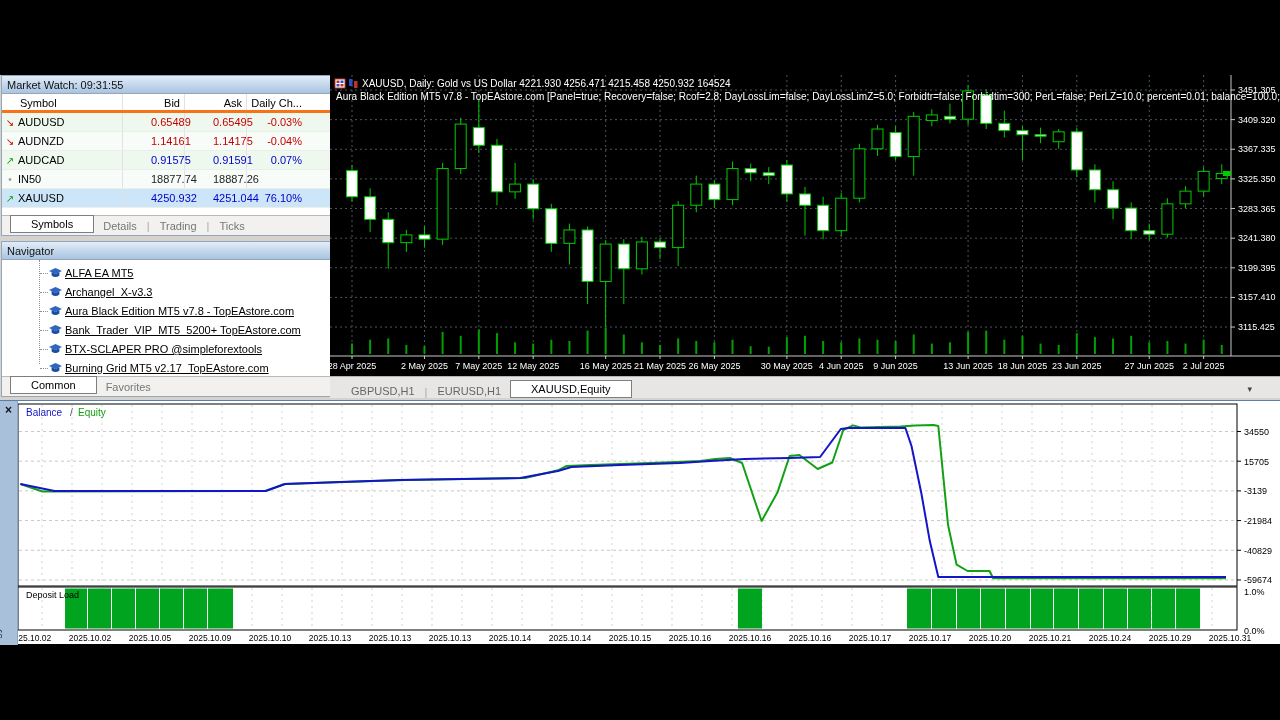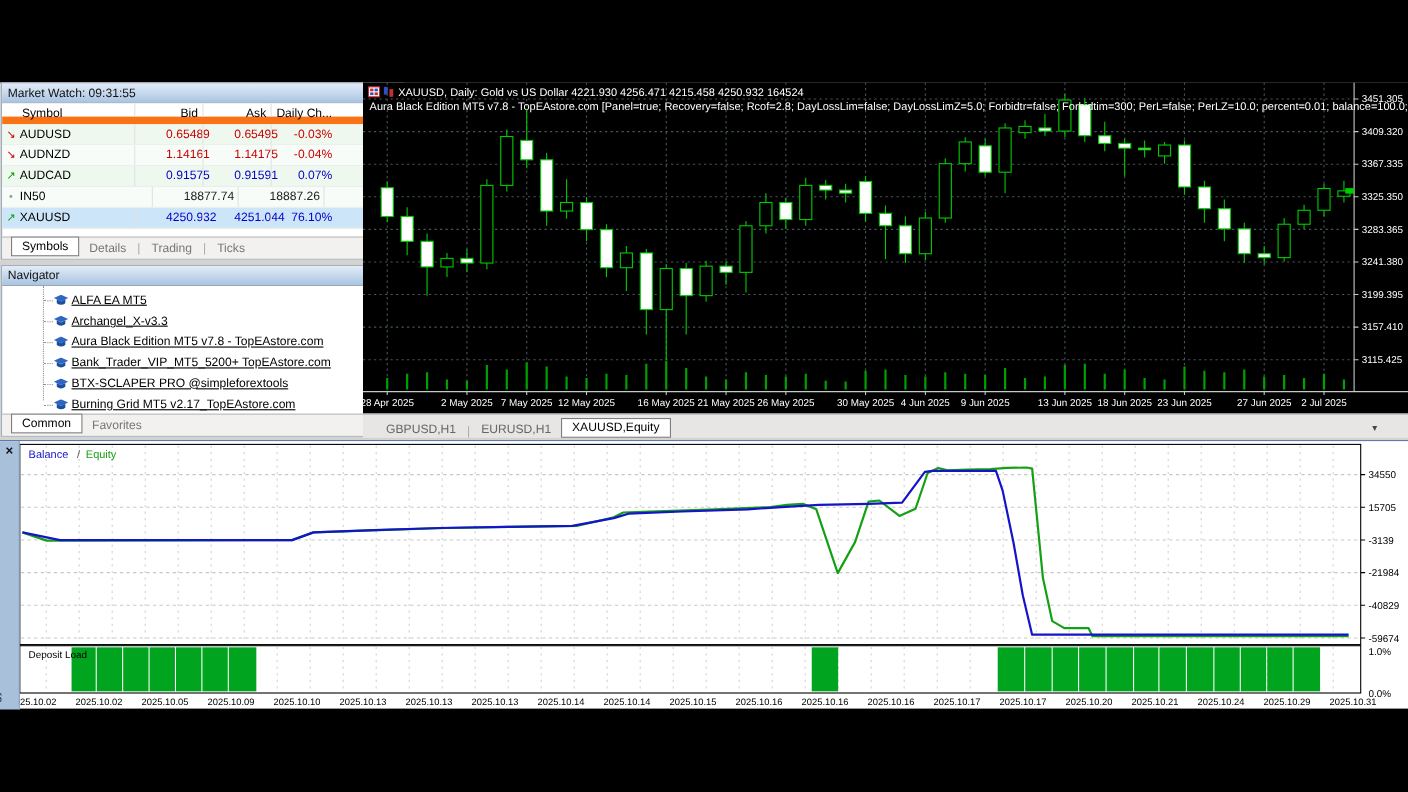--- a/index.html
+++ b/index.html
@@ -12,30 +12,30 @@
   font-size:11px;color:#111;display:flex;align-items:center;padding:0 5px;}
 .phead .ttl{flex:1;}
 .xbtn{font-size:12px;font-weight:bold;color:#222;line-height:12px;padding:0 2px;}
 .mw-panel{left:1px;top:0;width:366px;height:161px;}
 .nav-panel{left:1px;top:166px;width:382px;height:156px;}
 .mwrow{display:flex;height:19px;line-height:19px;font-size:11px;border-bottom:1px solid #e9efe9;}
 .mwrow .c-arr{width:16px;text-align:center;font-size:10px;}
 .mwrow .c-sym{width:104px;color:#000;}
 .mwrow .c-bid,.mwrow .c-ask{width:62px;text-align:right;padding-right:4px;border-left:1px solid #e2e2e2;padding-left:28px;}
 .mwrow .c-chg{width:60px;text-align:right;padding-right:4px;border-left:1px solid #e2e2e2;}
-.mwhead{background:#fff;color:#000;border-bottom:7px solid #f97316;}
+.mwhead{background:#fff;color:#000;border-bottom:3px solid #f97316;}
 .mwhead .c-sym{padding-left:2px;}
 .row-g{background:#eef8ee;}
 .row-w{background:#f8fcf8;}
 .row-sel{background:#cde5f8;}
-.t-red{color:#c80000;}.t-blue{color:#0000c8;}.t-gray{color:#999;}.t-dark{color:#222;margin-left:16px;}
+.t-red{color:#c80000;}.t-blue{color:#0000c8;}.t-gray{color:#999;}.t-dark{color:#222;}
 .tabrow{position:absolute;left:0;right:0;bottom:0;height:20px;background:#f2f1ef;
   border-top:1px solid #b9b9b9;display:flex;align-items:center;padding-left:8px;font-size:11px;color:#777;}
 .tab{padding:1px 9px;}
-.tab.active{background:#fff;border:1px solid #7e7e7e;color:#000;position:relative;top:-2px;padding:2px 9px;}
+.tab.active{background:#fff;border:1px solid #7e7e7e;color:#000;position:relative;top:-2px;padding:2px 20px;}
 .tabsep{color:#aaa;padding:0 1px;}
 .scroll-glyph{position:absolute;font-size:8px;color:#555;right:4px;}
 #navList{position:relative;margin:0;padding:4px 0 0 0;list-style:none;height:116px;overflow:hidden;}
 #navList::before{content:"";position:absolute;left:37px;top:0;bottom:12px;border-left:1px dotted #909090;}
 #navList li{position:relative;height:19px;line-height:19px;padding-left:63px;font-size:11px;color:#000;white-space:nowrap;text-decoration:underline;}
 #navList li::before{content:"";position:absolute;left:38px;top:9px;width:8px;border-top:1px dotted #909090;}
 #navList li .ea-ic{position:absolute;left:47px;top:4px;}
 .navrail{position:absolute;right:1px;top:19px;bottom:21px;width:13px;background:#f2f2f2;border-left:1px solid #dcdcdc;}
 .navrail .up{position:absolute;top:1px;left:0;right:0;text-align:center;font-size:8px;color:#555;}
 .navrail .dn{position:absolute;bottom:1px;left:0;right:0;text-align:center;font-size:8px;color:#555;}

